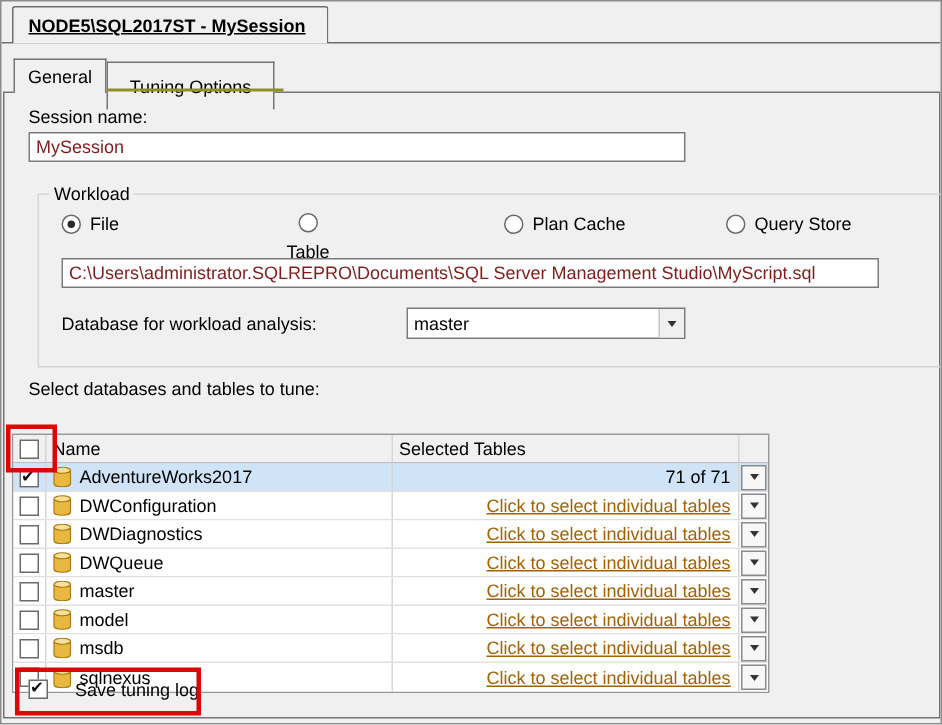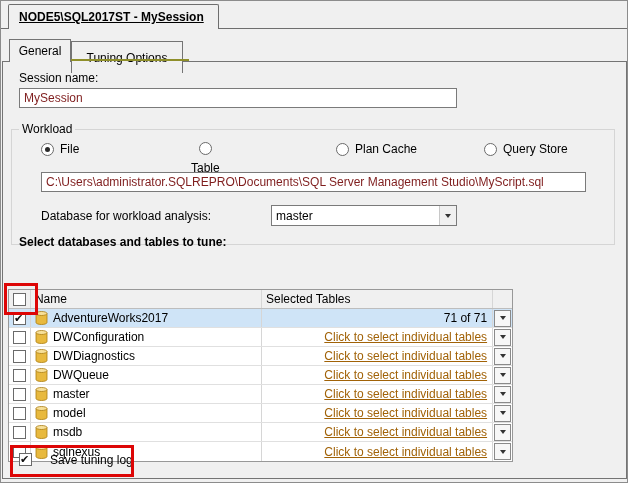--- a/index.html
+++ b/index.html
@@ -21,21 +21,21 @@
   .tab-accent{position:absolute;left:70px;top:58px;width:118px;height:2px;background:#8f8f2a;z-index:1;}
 
   
   .tab-page{position:absolute;left:1px;top:60px;width:625px;height:418px;background:#f0f0f0;border:1px solid #747474;}
 
   .label{position:absolute;white-space:nowrap;}
 
   .textbox{position:absolute;height:20px;background:#fff;border:1px solid #7a7a7a;
     font-family:inherit;font-size:12px;padding:0 4px;color:#7f1d1d;}
 
-  .groupbox{position:absolute;left:10px;top:128px;width:604px;height:116px;border:1px solid #d5d5d5;}
+  .groupbox{position:absolute;left:24px;top:128px;width:604px;height:116px;border:1px solid #d5d5d5;}
   .groupbox-legend{position:absolute;left:7px;top:-8px;background:#f0f0f0;padding:0 3px;}
 
   .radio-item{position:absolute;display:flex;align-items:center;gap:6px;cursor:default;}
   .radio{width:13px;height:13px;border:1px solid #6a6a6a;border-radius:50%;background:#fff;position:relative;flex:0 0 auto;}
   .radio.on::after{content:"";position:absolute;left:3px;top:3px;width:5px;height:5px;border-radius:50%;background:#2b2b2b;}
 
   .combo{position:absolute;height:21px;background:#fff;border:1px solid #7a7a7a;display:flex;align-items:center;}
   .combo-text{flex:1;padding-left:4px;}
   .combo-btn{width:17px;height:100%;border-left:1px solid #c8c8c8;background:#f0f0f0;display:flex;align-items:center;justify-content:center;}
   .arrow-down{width:0;height:0;border-left:3px solid transparent;border-right:3px solid transparent;border-top:4px solid #333;}
@@ -113,21 +113,21 @@
   <input class="textbox" style="left: 40px; top: 171px; width: 545px;" type="text" value="C:\Users\administrator.SQLREPRO\Documents\SQL Server Management Studio\MyScript.sql">
 
   <div class="label" style="left:40px;top:208px;">Database for workload analysis:</div>
   <div class="combo" style="left:270px;top:204px;width:186px;">
     <span class="combo-text">master</span>
     <span class="combo-btn">
       <span class="arrow-down"></span>
     </span>
   </div>
 
-  <div class="label" style="left:18px;top:234px;font-weight:bold;">Select databases and tables to tune:</div>
+  <div class="label" style="left:18px;top:251px;">Select databases and tables to tune:</div>
 
   <div class="db-table">
     <div class="t-row header">
       <div class="col-cb">
         <span class="cb"></span>
       </div>
       <div class="col-name">
         <span>Name</span>
       </div>
       <div class="col-tables">

